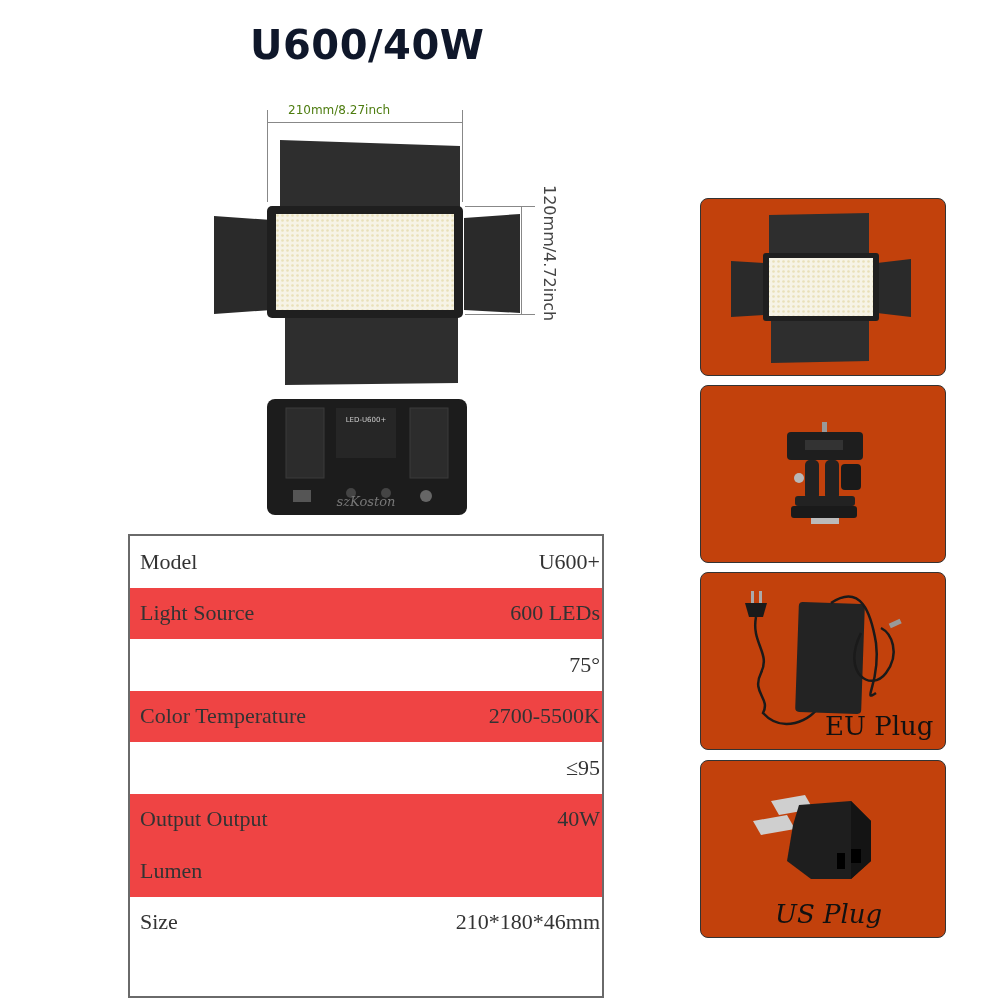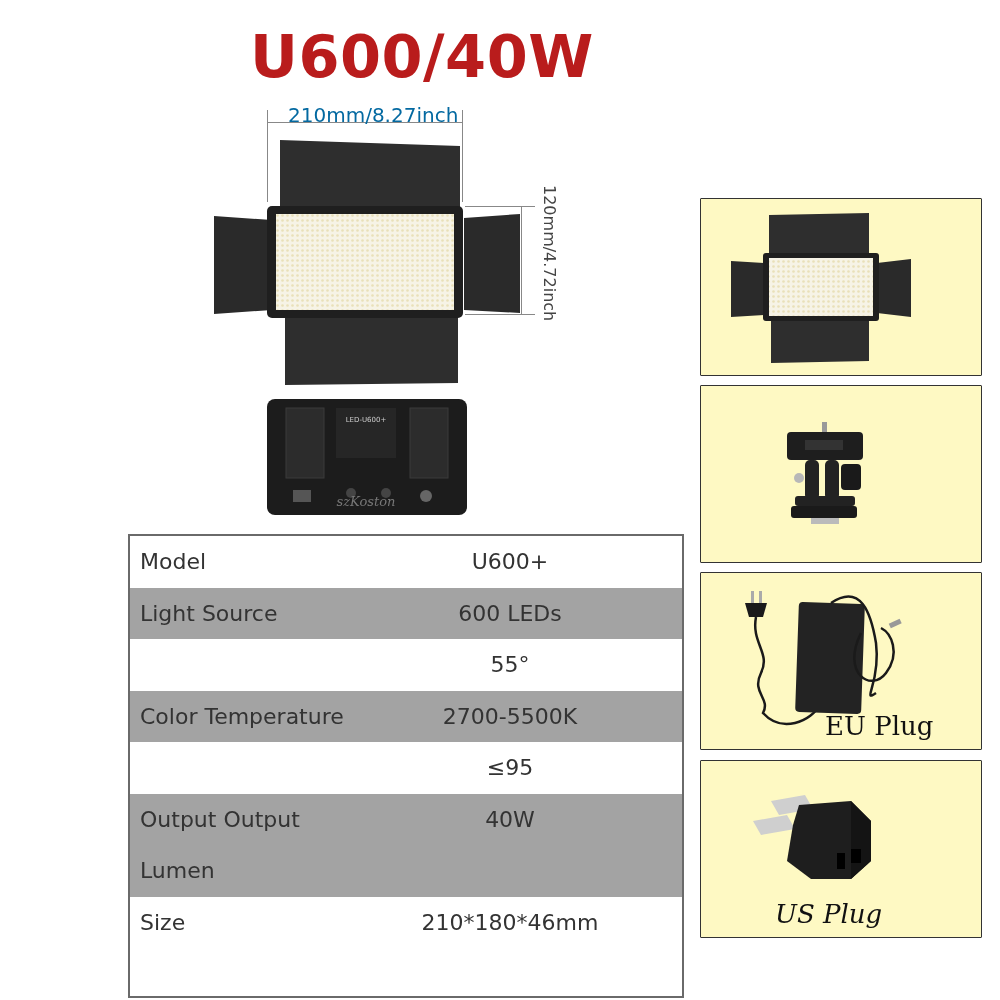--- a/index.html
+++ b/index.html
@@ -1,27 +1,27 @@
 <!DOCTYPE html>
 <html><head>
 <meta charset="utf-8">
 <style>
   html, body { margin:0; padding:0; background:#ffffff; }
   body { width:1000px; height:1000px; position:relative; overflow:hidden; font-family:"DejaVu Sans", sans-serif; color:#333; }
-  .title { position:absolute; left:250px; top:22px; font-size:59px; font-weight:bold; color:#b91c1c; letter-spacing:0.5px; }
-  .dim-h { position:absolute; left:288px; top:103px; font-size:20px; color:#0369a1; }
+  .title { position:absolute; left:250px; top:22px; font-size:40px; font-weight:bold; color:#0f172a; letter-spacing:0.5px; }
+  .dim-h { position:absolute; left:288px; top:103px; font-size:12px; color:#4d7c0f; }
   .dim-v { position:absolute; left:540px; top:185px; font-size:16px; color:#444; writing-mode:vertical-rl; }
   .line { position:absolute; background:#888; }
   .panel-wrap { position:absolute; }
-  .table { position:absolute; left:128px; top:534px; width:556px; height:464px; border:2px solid #6a6a6a; box-sizing:border-box; background:#fff; }
+  .table { position:absolute; left:128px; top:534px; width:476px; height:464px; border:2px solid #6a6a6a; box-sizing:border-box; background:#fff;font-family:Liberation Serif, serif; }
   .row { position:relative; height:51.5px; display:flex; align-items:center; font-size:22px; color:#333; }
-  .row.shade { background:#a3a3a3; }
+  .row.shade { background:#ef4444; }
   .row .k { position:absolute; left:10px; }
-  .row .v { position:absolute; left:290px; width:180px; text-align:center; }
-  .card { position:absolute; left:700px; width:282px; border:1.5px solid #333; border-radius:1px; background:#fef9c3; box-sizing:border-box; overflow:hidden; }
+  .row .v { position:absolute; left:290px; width:180px; text-align:right; }
+  .card { position:absolute; left:700px; width:246px; border:1.5px solid #333; border-radius:8px; background:#c2410c; box-sizing:border-box; overflow:hidden; }
   .card .label { position:absolute; font-family:"DejaVu Serif", serif; font-size:26px; color:#111; }
 </style>
 </head>
 <body>
 
 <div class="title">U600/40W</div>
 
 <div class="line" style="left:268px;top:122px;width:194px;height:1px;"></div>
 <div class="line" style="left:267px;top:110px;width:1px;height:92px;"></div>
 <div class="line" style="left:462px;top:110px;width:1px;height:92px;"></div>
@@ -62,21 +62,21 @@
 <div class="table">
   <div class="row">
       <span class="k">Model</span>
       <span class="v">U600+</span>
     </div>
   <div class="row shade">
       <span class="k">Light Source</span>
       <span class="v">600 LEDs</span>
     </div>
   <div class="row">
-      <span class="v">55°</span>
+      <span class="v">75°</span>
     </div>
   <div class="row shade">
       <span class="k">Color Temperature</span>
       <span class="v">2700-5500K</span>
     </div>
   <div class="row">
       <span class="v">≤95</span>
     </div>
   <div class="row shade">
       <span class="k">Output Output</span>

